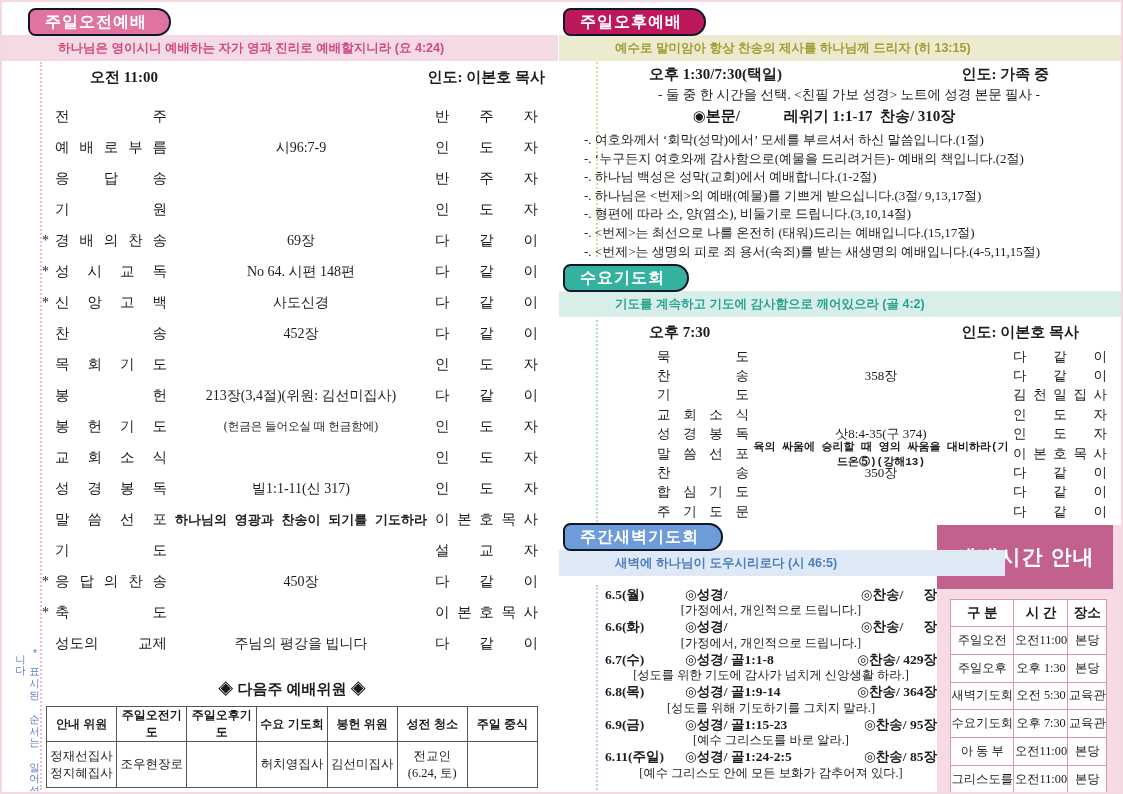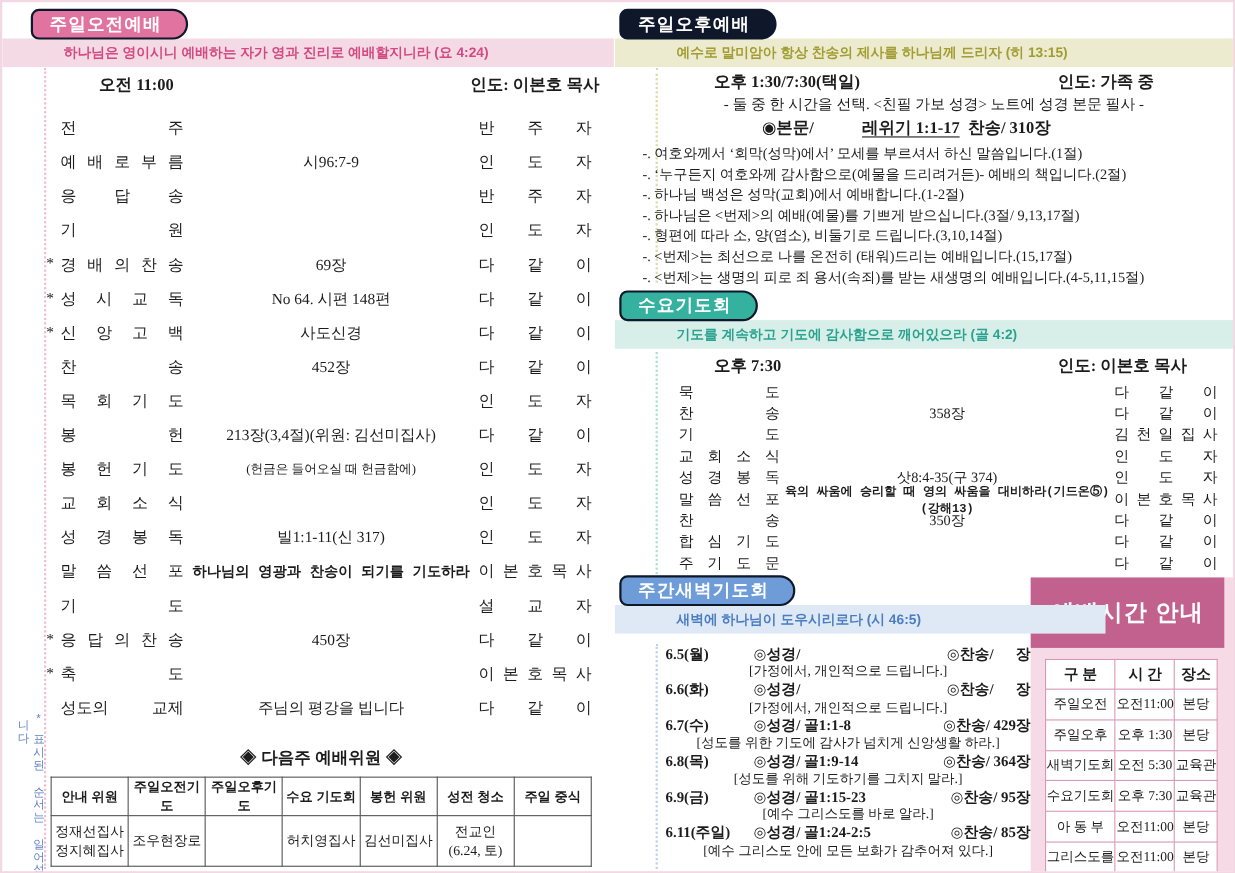--- a/index.html
+++ b/index.html
@@ -21,21 +21,21 @@
     font-weight:bold; font-size:16px; letter-spacing:1px; z-index:3; white-space:nowrap;
   }
   .band { position:absolute; left:0; width:100%; height:26px; display:flex; align-items:center; z-index:1; }
   .band .verse { padding-left:56px; font-family:"Liberation Sans",sans-serif; font-weight:bold; font-size:12.5px; }
 
   
   .pink .pill  { background:#e0739f; }
   .pink .band  { background:#f4dae5; }
   .pink .verse { color:#d34a82; }
   
-  .olive .pill  { background:#0f172a; }
+  .olive .pill  { background:#be185d; }
   .olive .band  { background:#edebcf; }
   .olive .verse { color:#a29d33; }
   
   .teal .pill  { background:#35b1a0; }
   .teal .band  { background:#d8efe9; }
   .teal .verse { color:#2aa290; }
   
   .blue .pill  { background:#6d9cd8; }
   .blue .band  { background:#dfe9f6; }
   .blue .verse { color:#4b7ec1; }
@@ -55,30 +55,30 @@
   .row .content.bold { font-family:Liberation Mono, monospace; font-weight:bold; font-size:13px; }
   .row .role { text-align:justify; text-align-last:justify; font-size:14.5px; flex:none; }
 
   #am-rows { top:99px; left:40px; width:496px; }
   #am-rows .row { height:31px; }
   #am-rows .name { width:112px; }
   #am-rows .role { width:103px; }
 
   #wed-rows { top:345px; left:58px; width:490px; }
   #wed-rows .row { height:19.4px; }
-  #wed-rows .name { width:92px; font-size:13.5px; }
+  #wed-rows .name { width:92px; font-size:13.5px;margin-left:40px; }
   #wed-rows .content { font-size:13px; }
   #wed-rows .content.bold { font-size:11px; }
   #wed-rows .role { width:94px; font-size:13.5px; }
 
   
   #pm-note { position:absolute; top:84px; left:30px; width:520px; text-align:center; font-size:13.5px; }
   #pm-scripture { position:absolute; top:105px; left:0; width:530px; text-align:center;
     font-weight:bold; font-size:15px; }
-  #pm-scripture .u { text-decoration:underline; text-underline-offset:3px;margin-left:40px; }
+  #pm-scripture .u { text-underline-offset:3px;margin-left:40px; }
   #pm-points { position:absolute; top:129px; left:25px; width:538px; font-size:13px; }
   #pm-points .pt { height:18.6px; line-height:18.6px; white-space:nowrap; }
 
   
   #dawn-entries { position:absolute; top:584px; left:46px; width:332px; }
   .entry { height:32.5px; }
   .eline { display:flex; align-items:center; height:17px; font-weight:bold; font-size:13.5px; }
   .edate { min-width:80px; white-space:pre; }
   .escript { flex:1; white-space:pre; }
   .ehymn { text-align:right; white-space:pre; }

